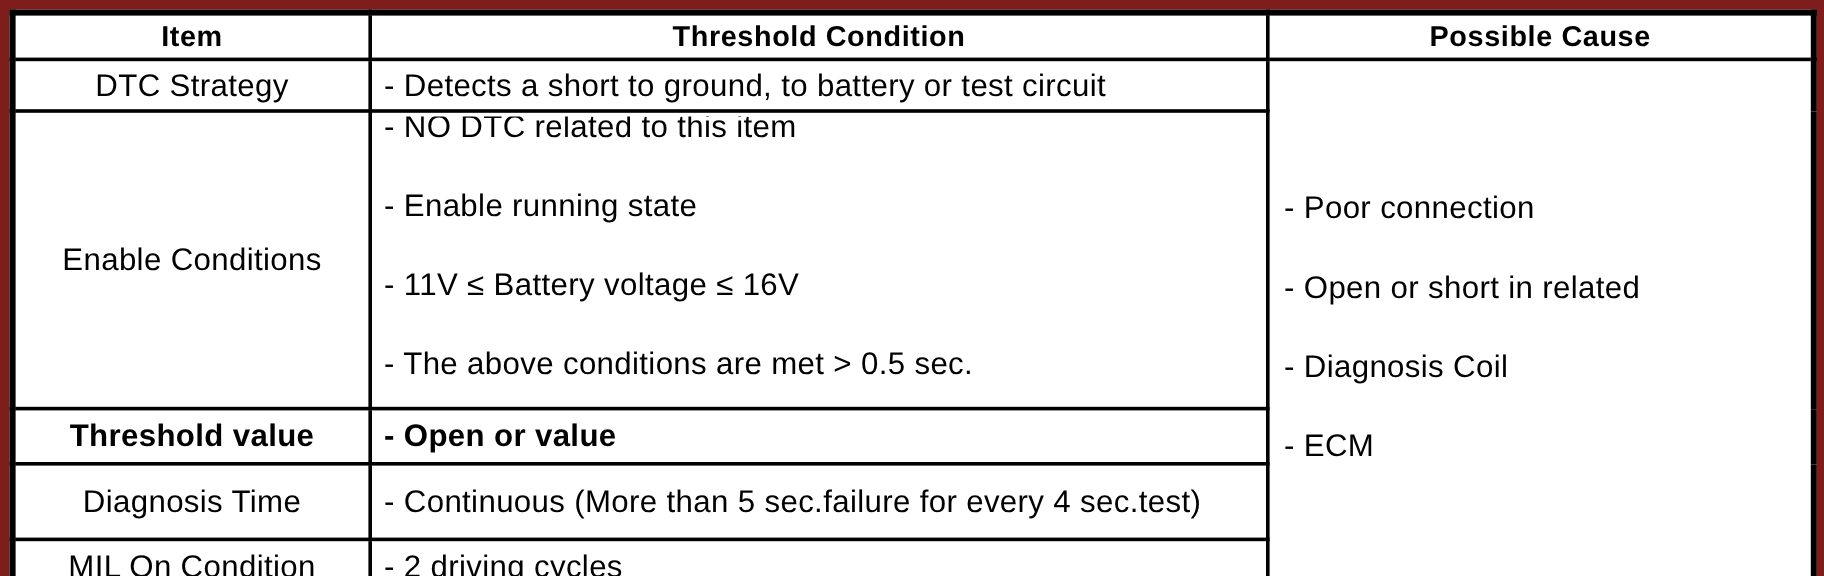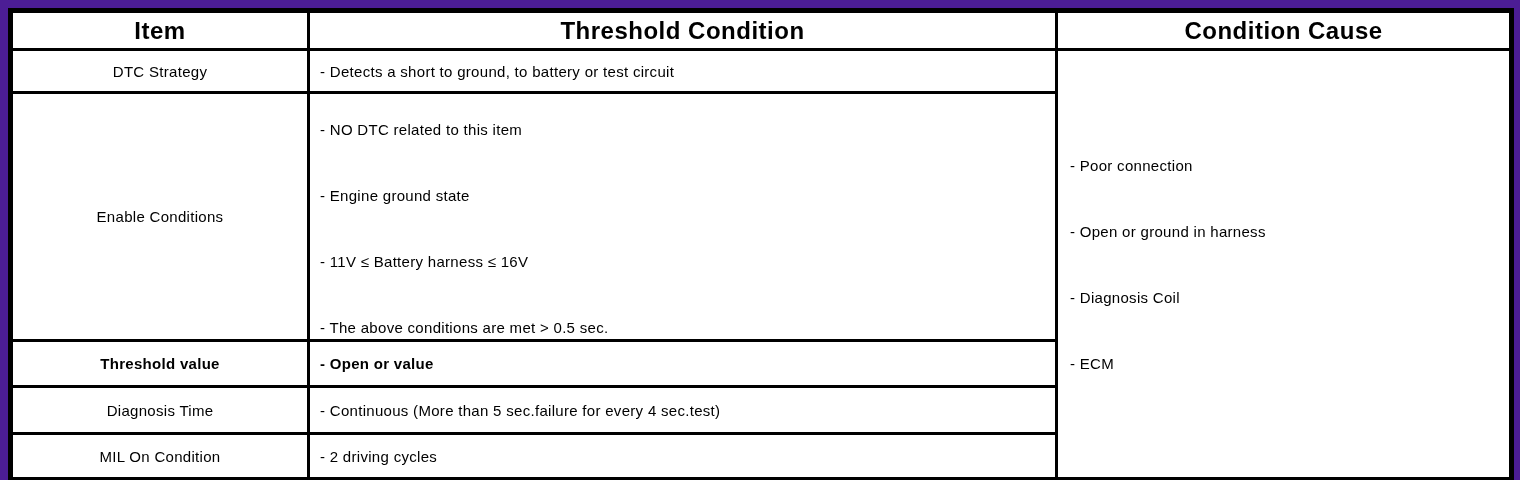--- a/index.html
+++ b/index.html
@@ -6,21 +6,21 @@
   html, body {
     width: 1520px; height: 480px;
     background: #ffffff;
     font-family: "Liberation Sans", sans-serif;
     color: #000000;
     overflow: hidden;
   }
   .page {
     position: relative;
     width: 1520px; height: 480px;
-    background: #4c1d95;
+    background: #7f1d1d;
   }
   table.dtc-table {
     position: absolute;
     left: 8px; top: 8px;
     width: 1501px; height: 467px;
     border-collapse: collapse;
     table-layout: fixed;
     background: #ffffff;
     border: 5px solid #000000;
   }
@@ -29,50 +29,50 @@
     vertical-align: middle;
     overflow: hidden;
   }
   .dtc-table th {
     font-size: 24px;
     font-weight: bold;
     text-align: center;
     letter-spacing: 0.5px;
   }
   .dtc-table td {
-    font-size: 15px;
+    font-size: 26px;
     letter-spacing: 0.3px;
   }
   col.col-item  { width: 298px; }
   col.col-cond  { width: 748px; }
   col.col-cause { width: 455px; }
 
   tr.h-header { height: 39px; }
   tr.h-r0 { height: 43px; }
   tr.h-r1 { height: 248px; }
   tr.h-r2 { height: 46px; font-weight: bold; }
-  tr.h-r3 { height: 47px; }
+  tr.h-r3 { height: 63px; }
   tr.h-r4 { height: 46px; }
 
   td.item-cell {
     text-align: center;
   }
   td.cond-cell {
     text-align: left;
     padding-left: 10px;
   }
   td.cause-cell {
     text-align: left;
     padding-left: 12px;
   }
   .cond-stack {
     height: 240px;
     display: flex;
     flex-direction: column;
-    justify-content: flex-start;
+    justify-content: flex-end;
     overflow: hidden;
   }
   .cond-stack .cond-line {
     height: 66px;
     flex: 0 0 66px;
     display: flex;
     align-items: center;
   }
   .cause-stack {
     display: flex;
@@ -93,45 +93,45 @@
   <table class="dtc-table">
     <colgroup>
       <col class="col-item">
       <col class="col-cond">
       <col class="col-cause">
     </colgroup>
     <thead>
       <tr class="h-header">
         <th>Item</th>
         <th>Threshold Condition</th>
-        <th>Condition Cause</th>
+        <th>Possible Cause</th>
       </tr>
     </thead>
     <tbody>
       <tr class="h-r0">
         <td class="item-cell">DTC Strategy</td>
         <td class="cond-cell">
           <div>- Detects a short to ground, to battery or test circuit</div>
         </td>
         <td class="cause-cell" rowspan="5">
           <div class="cause-stack">
             <div class="cause-line">- Poor connection</div>
-            <div class="cause-line">- Open or ground in harness</div>
+            <div class="cause-line">- Open or short in related</div>
             <div class="cause-line">- Diagnosis Coil</div>
             <div class="cause-line">- ECM</div>
           </div>
         </td>
       </tr>
       <tr class="h-r1">
         <td class="item-cell">Enable Conditions</td>
         <td class="cond-cell">
           <div class="cond-stack">
             <div class="cond-line">- NO DTC related to this item</div>
-            <div class="cond-line">- Engine ground state</div>
-            <div class="cond-line">- 11V ≤ Battery harness ≤ 16V</div>
+            <div class="cond-line">- Enable running state</div>
+            <div class="cond-line">- 11V ≤ Battery voltage ≤ 16V</div>
             <div class="cond-line">- The above conditions are met &gt; 0.5 sec.</div>
           </div>
         </td>
       </tr>
       <tr class="h-r2">
         <td class="item-cell">Threshold value</td>
         <td class="cond-cell">
           <div>- Open or value</div>
         </td>
       </tr>

